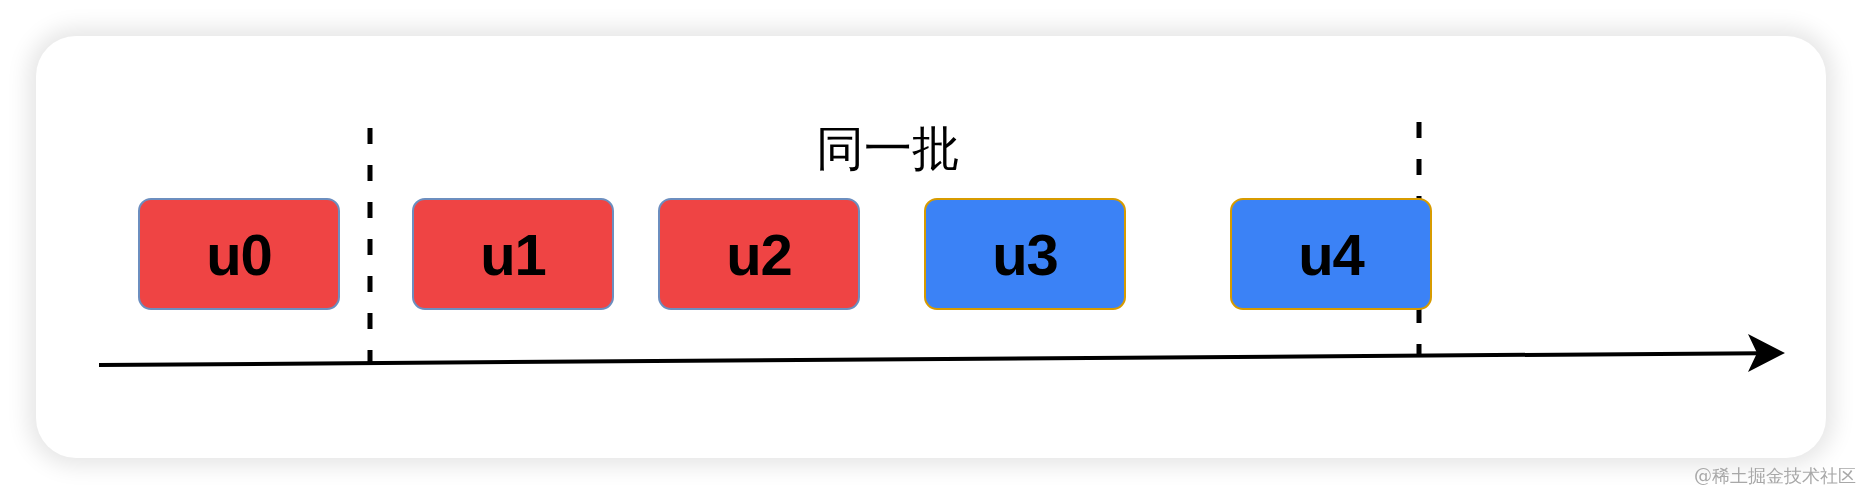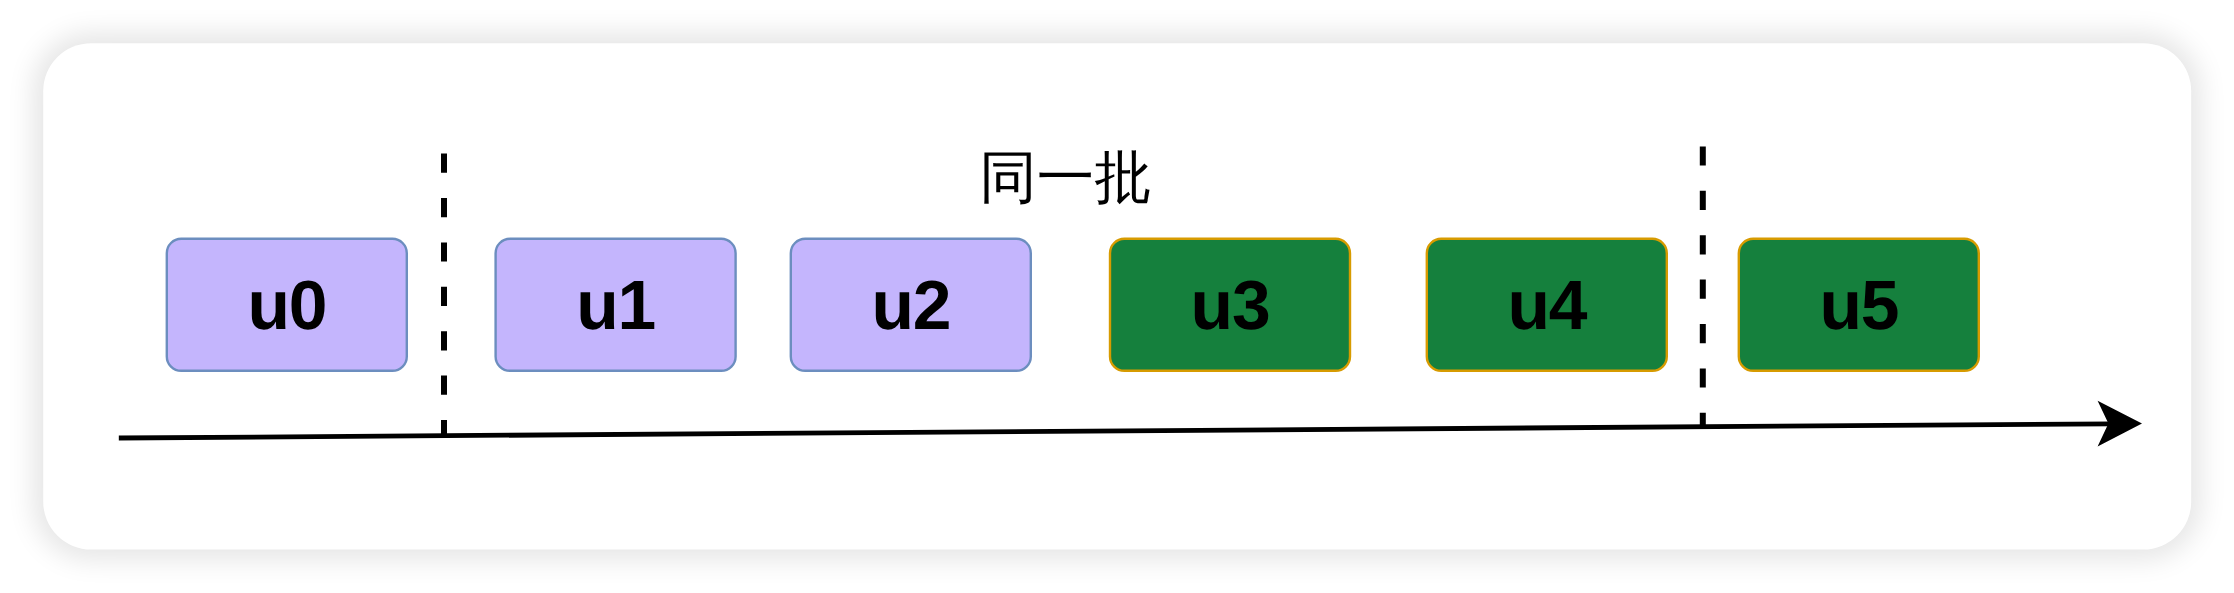--- a/index.html
+++ b/index.html
@@ -52,25 +52,25 @@
     width: 198px;
     height: 108px;
     border: 2px solid #6c8ebf;
     border-radius: 13px;
     display: flex;
     align-items: center;
     justify-content: center;
     box-sizing: content-box;
   }
   .box.blue {
-    background: #c4b5fd;
+    background: #ef4444;
     border-color: #6c8ebf;
   }
   .box.orange {
-    background: #15803d;
+    background: #3b82f6;
     border-color: #d79b00;
   }
   .box-label {
     font-weight: bold;
     font-size: 58px;
     color: #000000;
     font-family: "Liberation Sans", "DejaVu Sans", sans-serif;
     letter-spacing: -1px;
   }
   .watermark {
@@ -107,20 +107,18 @@
   </div>
   <div class="box blue" style="left:412px;">
     <span class="box-label">u1</span>
   </div>
   <div class="box blue" style="left:658px;">
     <span class="box-label">u2</span>
   </div>
   <div class="box orange" style="left:924px;">
     <span class="box-label">u3</span>
   </div>
-  <div class="box orange" style="left:1188px;">
+  <div class="box orange" style="left:1230px;">
     <span class="box-label">u4</span>
   </div>
-  <div class="box orange" style="left:1448px;">
-    <span class="box-label">u5</span>
-  </div>
 
+  <div class="watermark">@稀土掘金技术社区</div>
 </div>
 
 </body></html>

